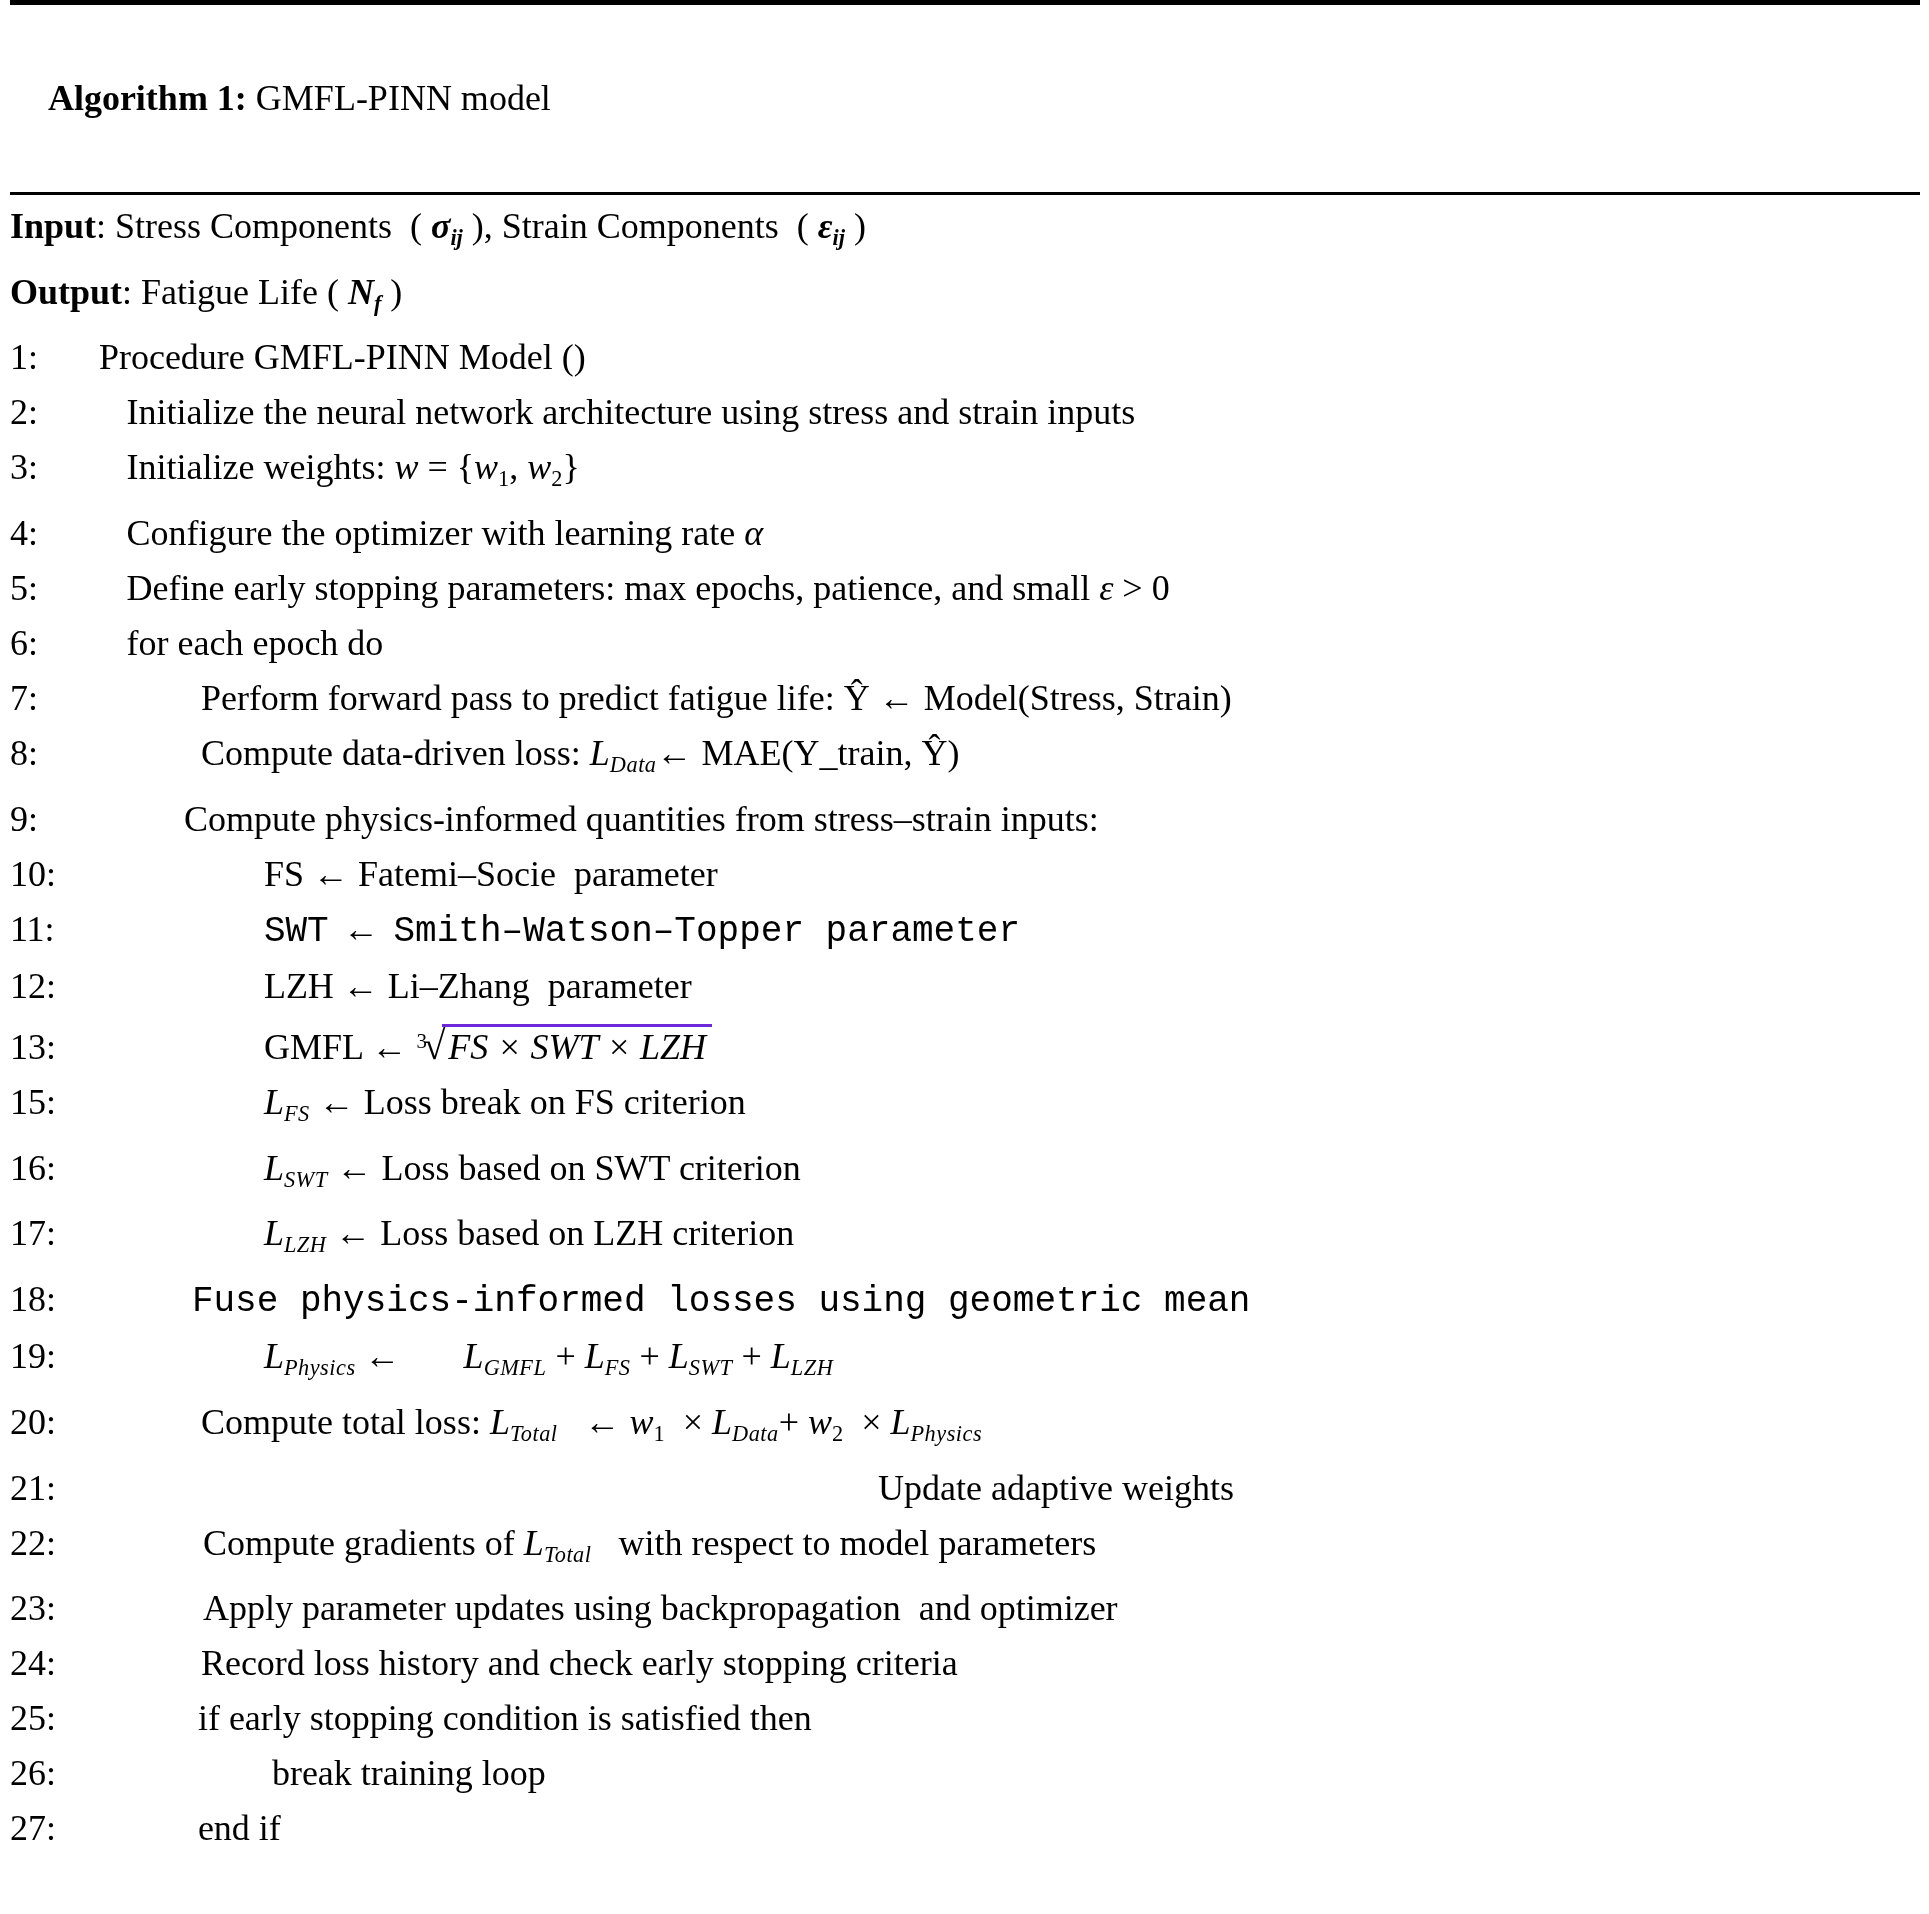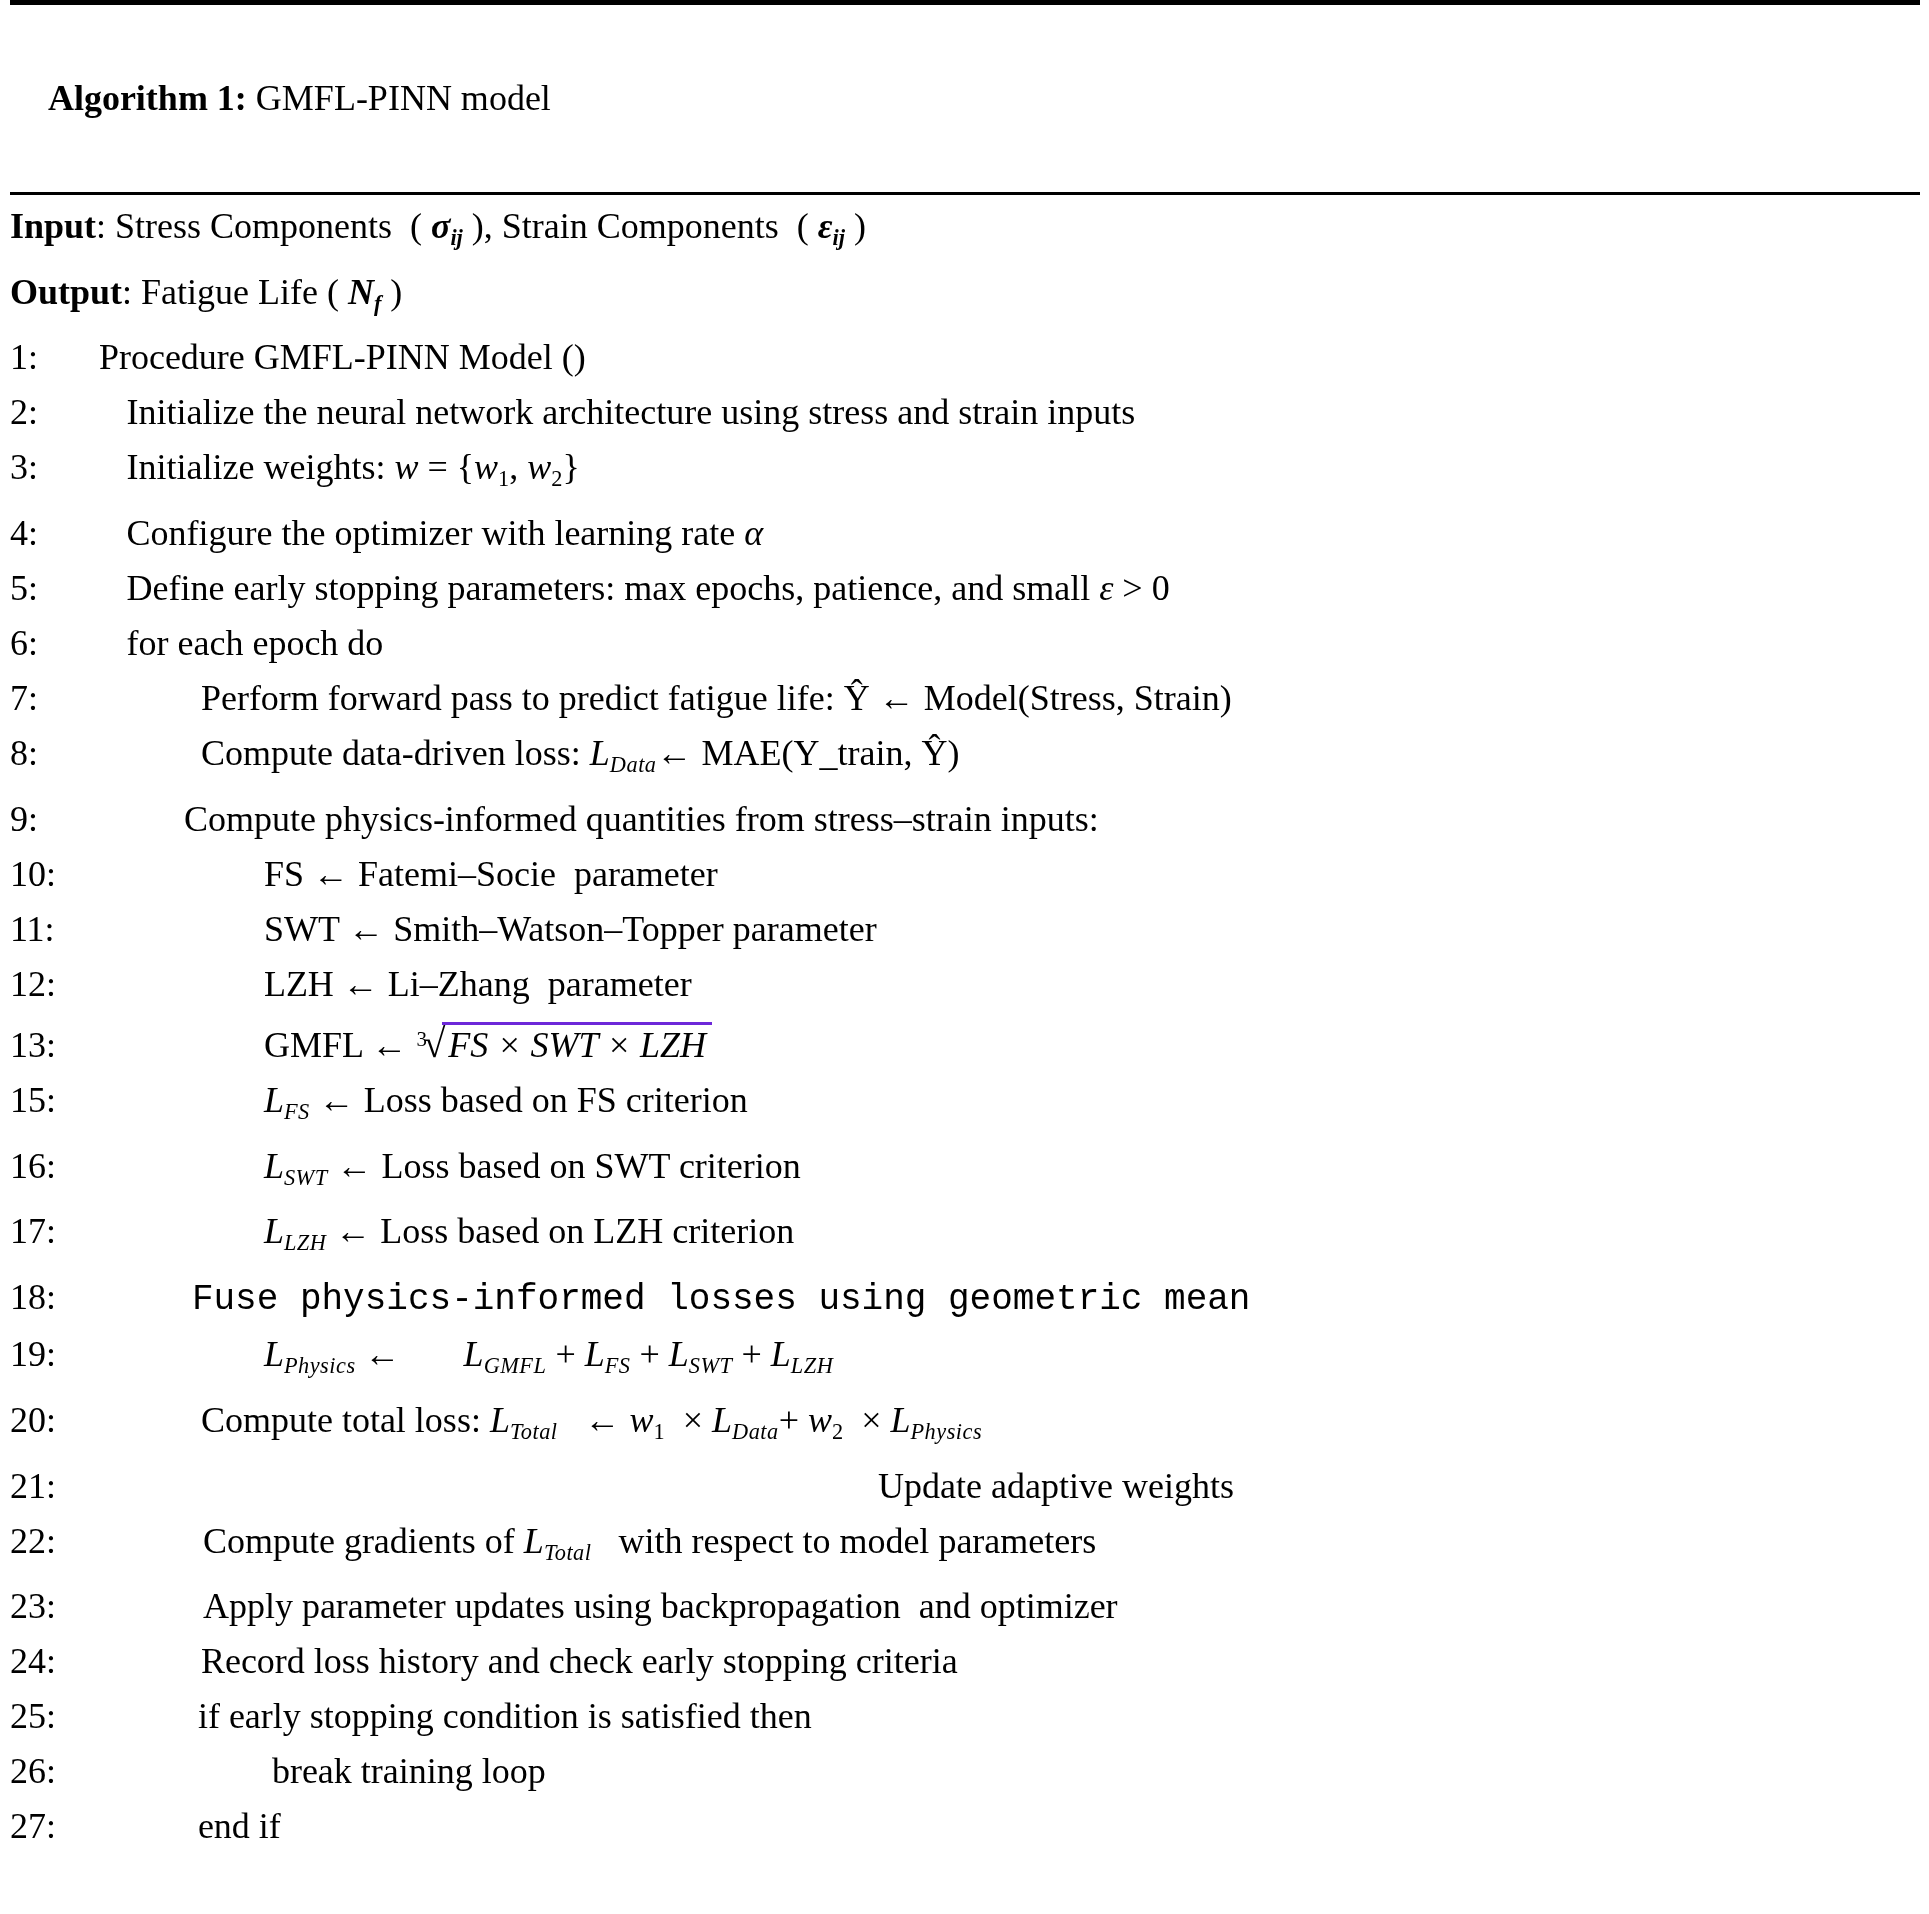--- a/index.html
+++ b/index.html
@@ -86,33 +86,33 @@
       <div class="line">
         <span class="num">9:</span>
         <span class="content" style="padding-left: 85px;"><span class="sg-p">Compute physics-informed quantities from stress–strain inputs:</span></span>
       </div>
       <div class="line">
         <span class="num">10:</span>
         <span class="content" style="padding-left: 165px;"><span class="sg-p">FS ← Fatemi–Socie  parameter</span></span>
       </div>
       <div class="line">
         <span class="num">11:</span>
-        <span class="content" style="padding-left: 165px;"><span class="sg-p">SWT ← Smith–Watson–Topper parameter</span></span>
+        <span class="content" style="padding-left: 165px; font-family: Liberation Mono, monospace;"><span class="sg-p">SWT ← Smith–Watson–Topper parameter</span></span>
       </div>
       <div class="line">
         <span class="num">12:</span>
         <span class="content" style="padding-left: 165px;"><span class="sg-p">LZH ← Li–Zhang  parameter</span></span>
       </div>
       <div class="line">
         <span class="num">13:</span>
         <span class="content" style="padding-left: 165px;"><span class="sg-p">GMFL ← </span><span class="sg-sup">3</span><span class="sg-rad">√</span><span class="sg-ovl">FS × SWT × LZH</span></span>
       </div>
       <div class="line">
         <span class="num">15:</span>
-        <span class="content" style="padding-left: 165px;"><span class="sg-i">L</span><span class="sg-sub">FS</span><span class="sg-p"> ← Loss based on FS criterion</span></span>
+        <span class="content" style="padding-left: 165px;"><span class="sg-i">L</span><span class="sg-sub">FS</span><span class="sg-p"> ← Loss break on FS criterion</span></span>
       </div>
       <div class="line">
         <span class="num">16:</span>
         <span class="content" style="padding-left: 165px;"><span class="sg-i">L</span><span class="sg-sub">SWT</span><span class="sg-p"> ← Loss based on SWT criterion</span></span>
       </div>
       <div class="line">
         <span class="num">17:</span>
         <span class="content" style="padding-left: 165px;"><span class="sg-i">L</span><span class="sg-sub">LZH</span><span class="sg-p"> ← Loss based on LZH criterion</span></span>
       </div>
       <div class="line">

